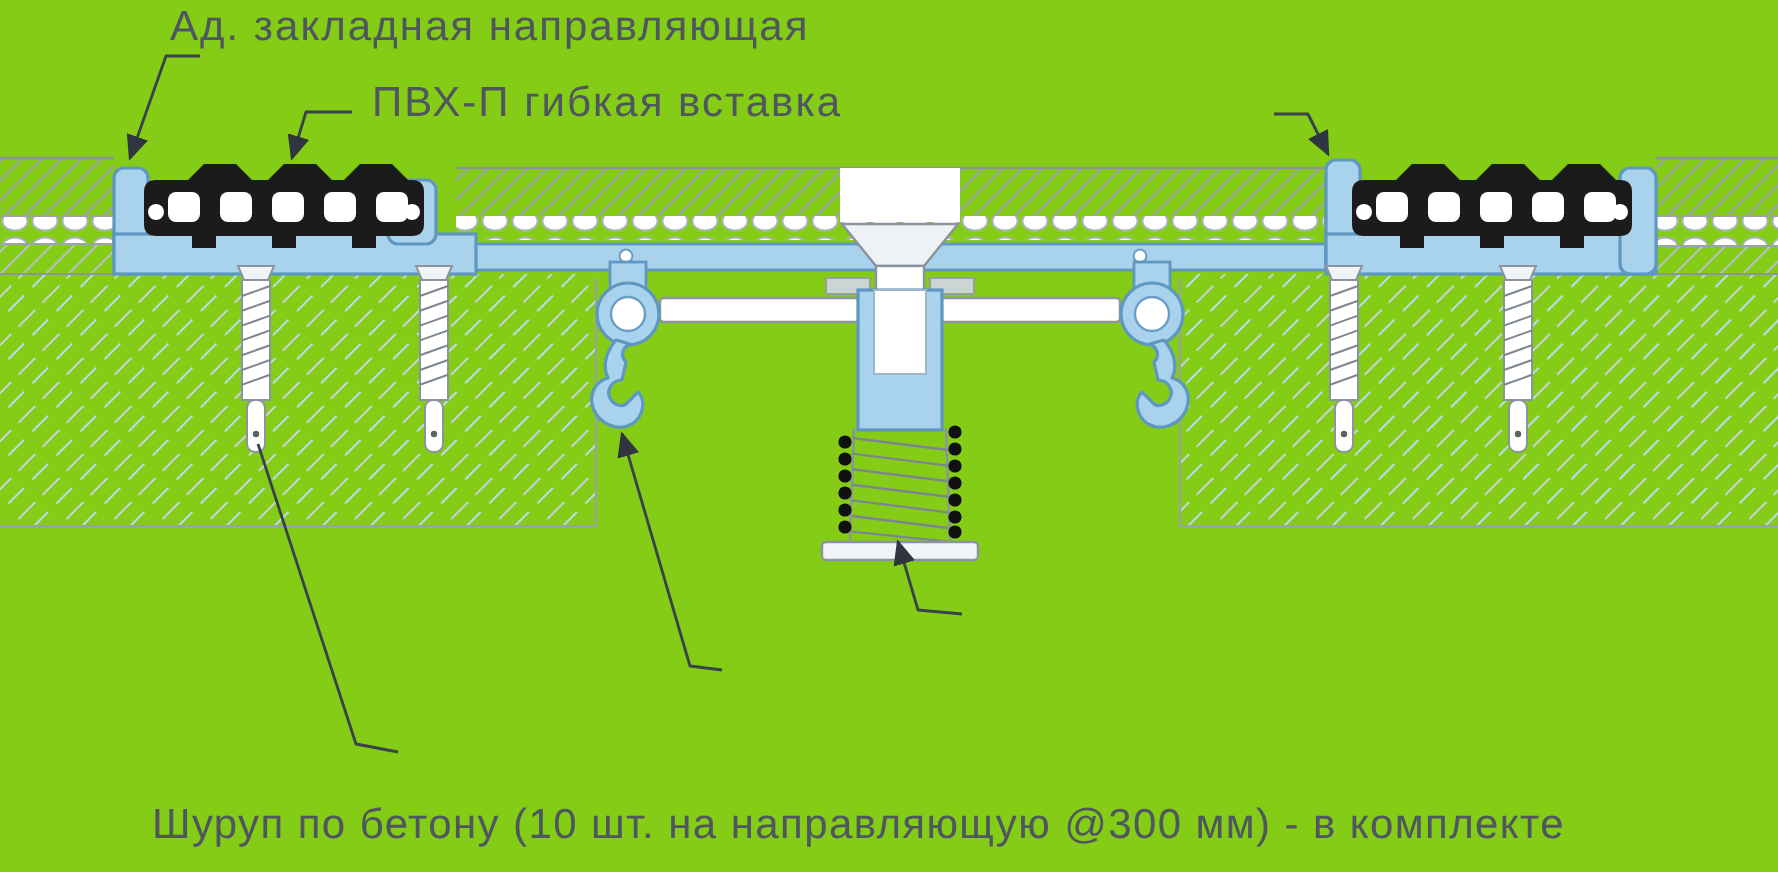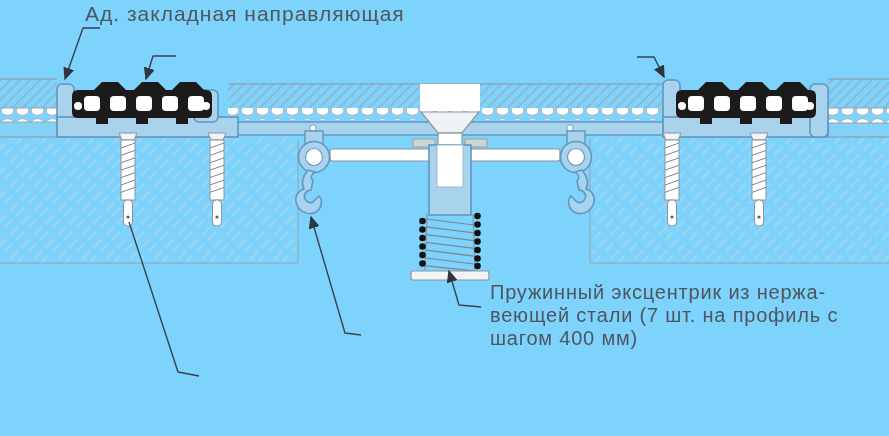--- a/index.html
+++ b/index.html
@@ -1,17 +1,17 @@
 <!DOCTYPE html>
 <html><head>
 <meta charset="utf-8">
 <style>
   html,body{margin:0;padding:0;background:#ffffff;}
   #stage{
-    position:relative;width:889px;height:436px;background:#7dd3fc;overflow:hidden;
+    position:relative;width:889px;height:436px;background:#84cc16;overflow:hidden;
     font-family:"Liberation Sans", sans-serif;
   }
   #drawing{position:absolute;left:0;top:0;}
   .lbl{
     position:absolute;color:#4e565f;white-space:nowrap;
     font-family:"Liberation Sans", sans-serif;
   }
   .lbl-1{left:85px;top:2px;font-size:21px;letter-spacing:1px;}
   .lbl-2{left:186px;top:40px;font-size:21px;letter-spacing:1px;}
   .lbl-3{left:480px;top:25px;font-size:21px;letter-spacing:1px;}
@@ -206,18 +206,15 @@
       <polyline points="100,28 83,28 65,79" marker-end="url(#arr)"></polyline>
       <polyline points="176,56 153,56 146,79" marker-end="url(#arr)"></polyline>
       <polyline points="637,57 654,57 664,77" marker-end="url(#arr)"></polyline>
       <polyline points="481,307 459,305 449,271" marker-end="url(#arr)"></polyline>
       <polyline points="361,335 345,333 311,217" marker-end="url(#arr)"></polyline>
       <polyline points="199,376 178,372 129,222"></polyline>
     </g>
   </svg>
 
   <div class="lbl lbl-1">Ад. закладная направляющая</div>
-  <div class="lbl lbl-4">
-    <div>Пружинный эксцентрик из нержа-</div>
-    <div>веющей стали  (7 шт. на профиль с</div>
-    <div>шагом 400 мм)</div>
-  </div>
+  <div class="lbl lbl-2">ПВХ-П гибкая вставка</div>
+  <div class="lbl lbl-6">Шуруп по бетону (10 шт. на направляющую @300 мм) - в комплекте</div>
 </div>
 
 </body></html>

